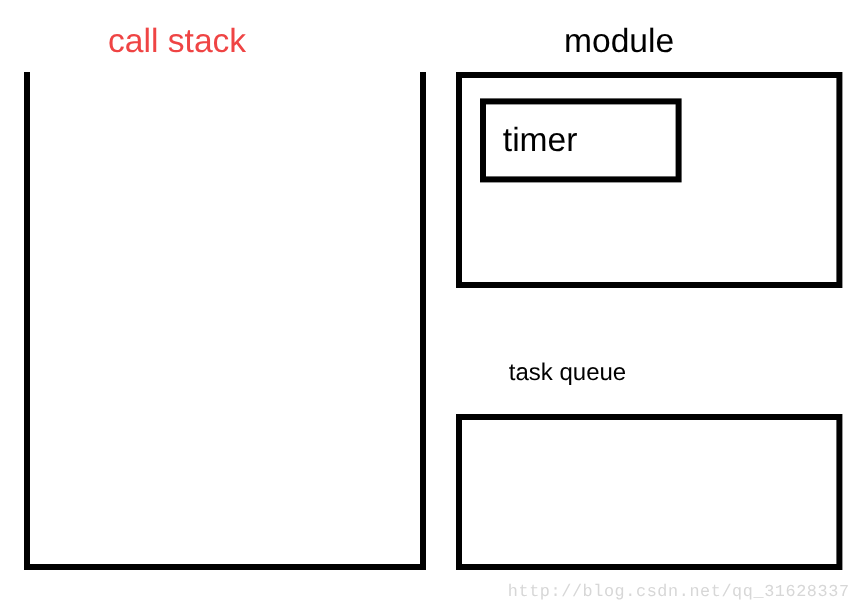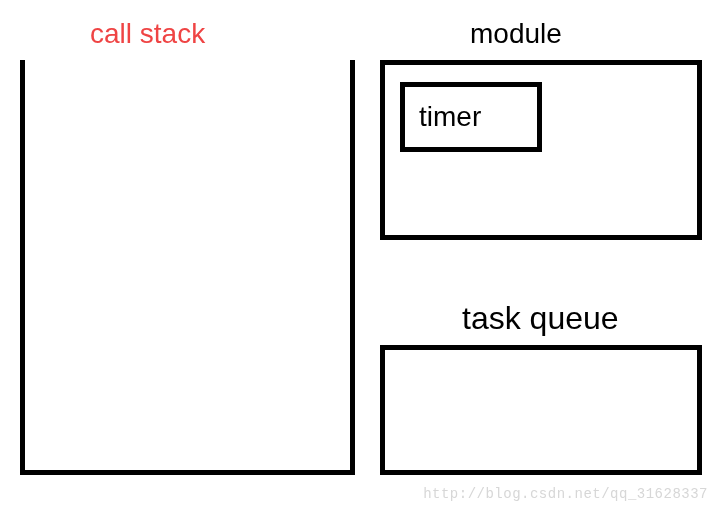--- a/index.html
+++ b/index.html
@@ -44,36 +44,36 @@
       left: 380px;
       top: 60px;
       width: 322px;
       height: 180px;
       border: 5px solid #000;
     }
     .timer-box {
       position: absolute;
       left: 400px;
       top: 82px;
-      width: 142px;
+      width: 168px;
       height: 70px;
       border: 5px solid #000;
       display: flex;
       align-items: center;
       padding-left: 14px;
     }
     .timer-label {
       font-size: 28px;
       color: #000;
     }
     .task-queue-label {
       position: absolute;
-      left: 462px;
+      left: 424px;
       top: 300px;
-      font-size: 32px;
+      font-size: 20px;
       color: #000;
       text-align: right;
     }
     .task-queue-box {
       position: absolute;
       left: 380px;
       top: 345px;
       width: 322px;
       height: 130px;
       border: 5px solid #000;

